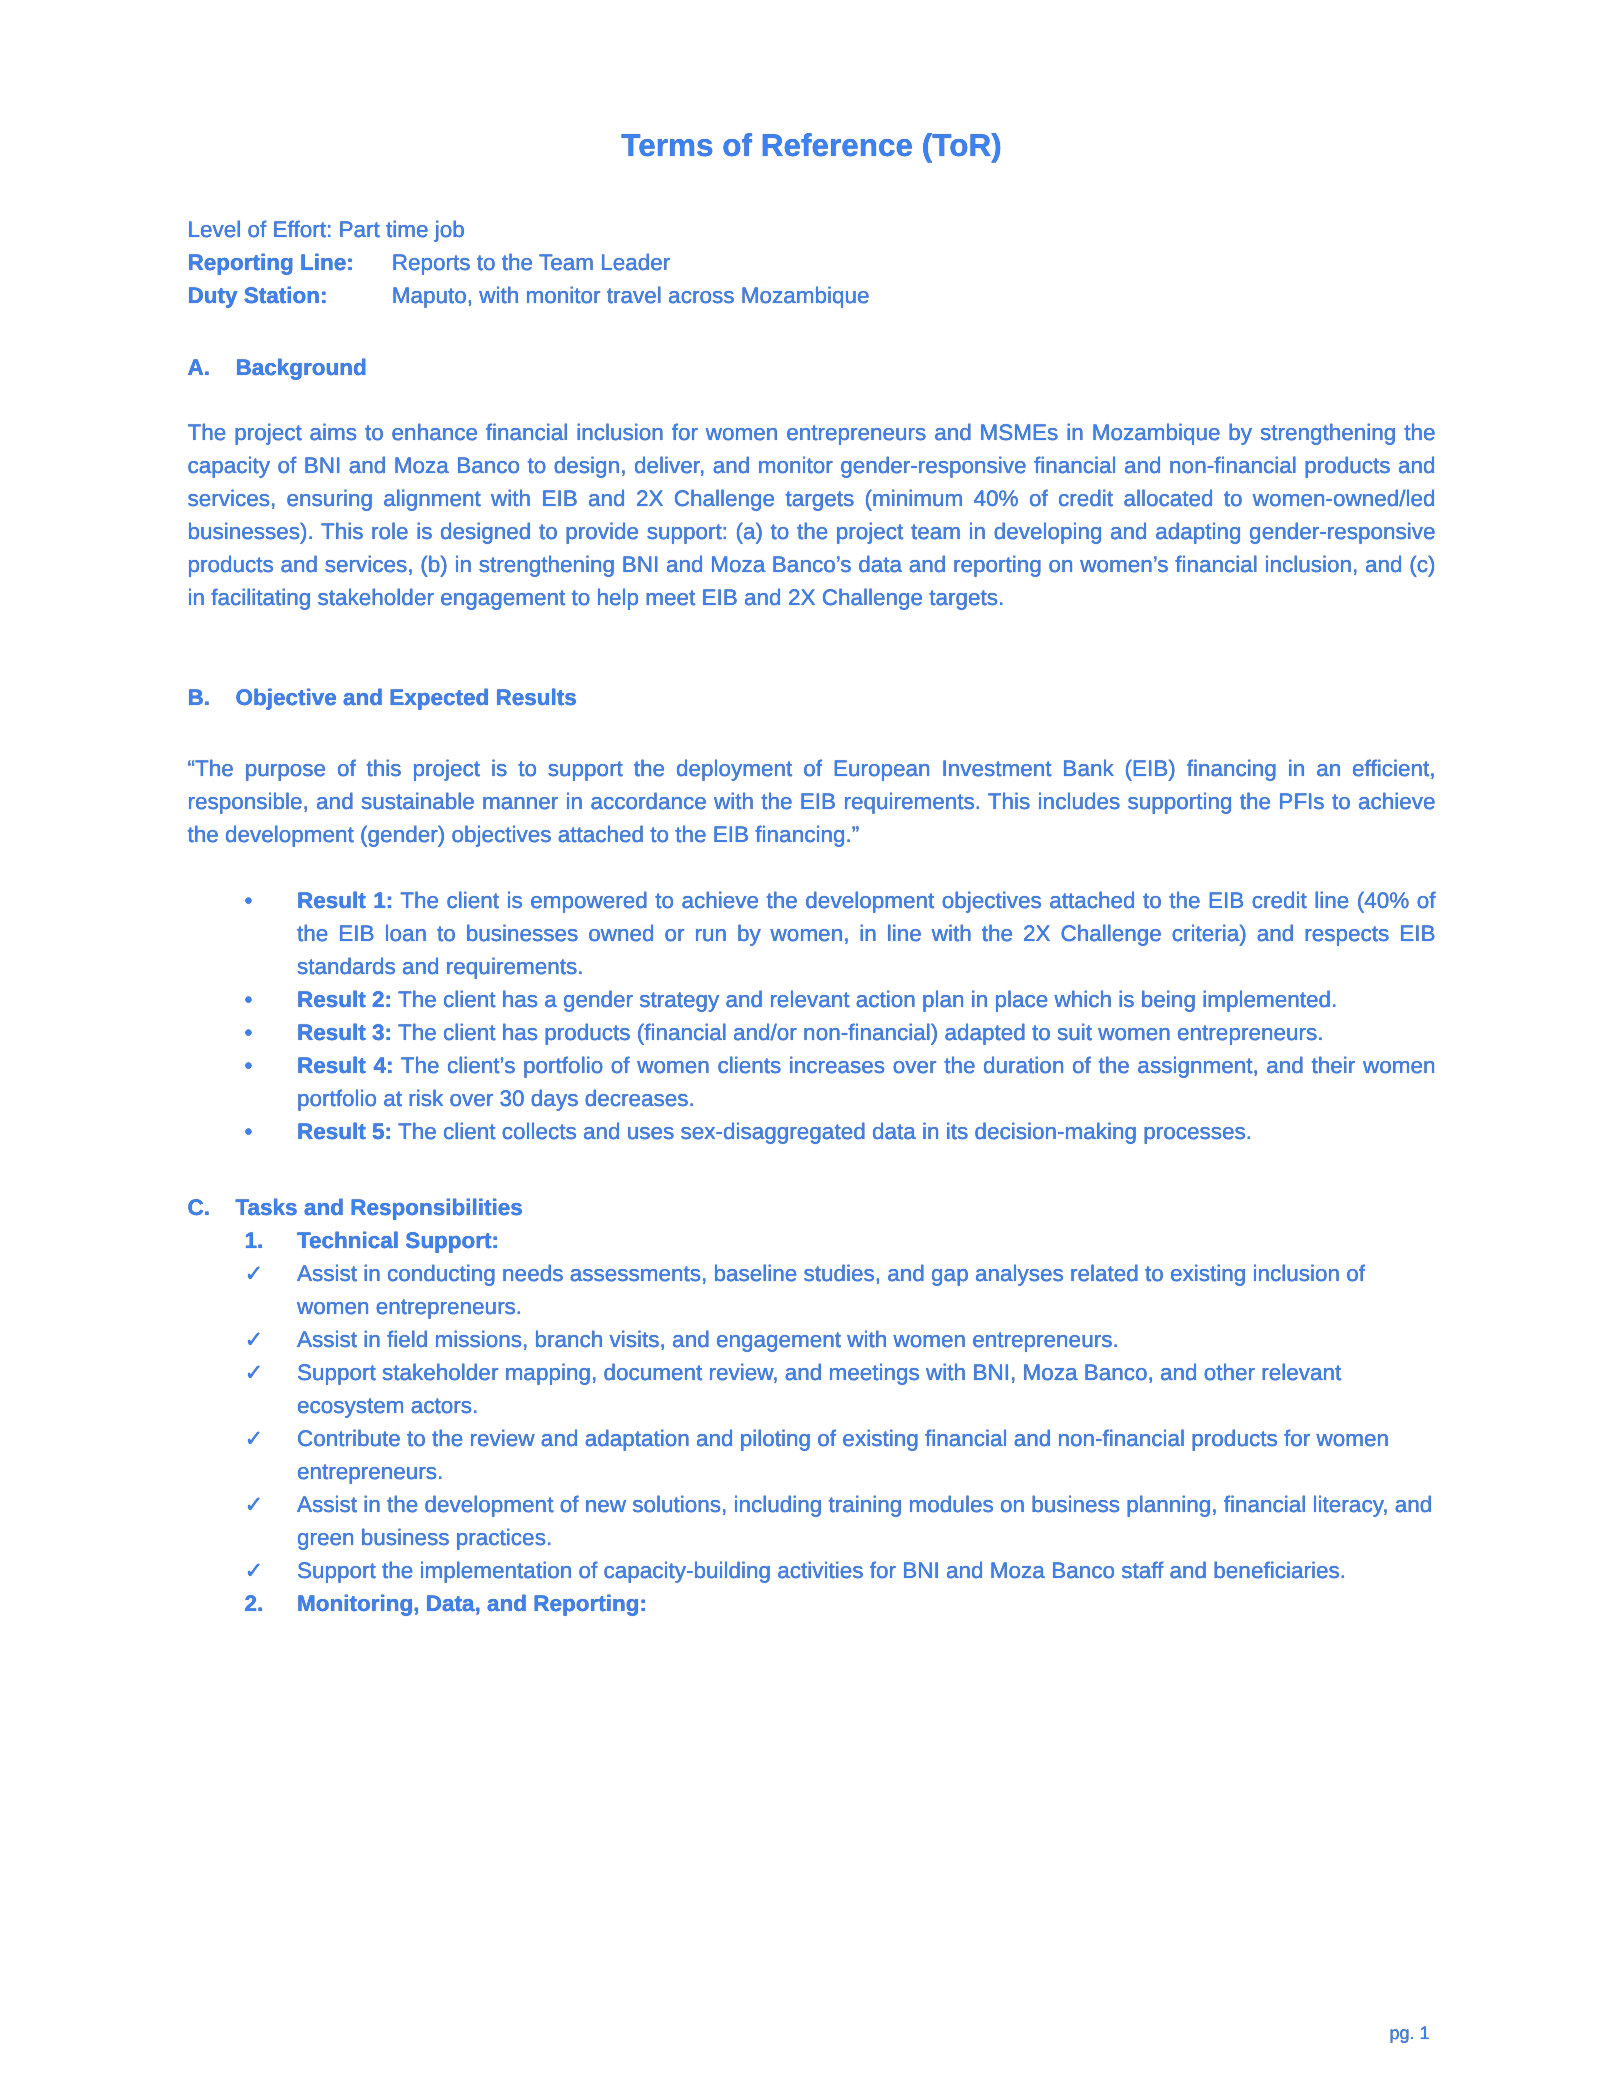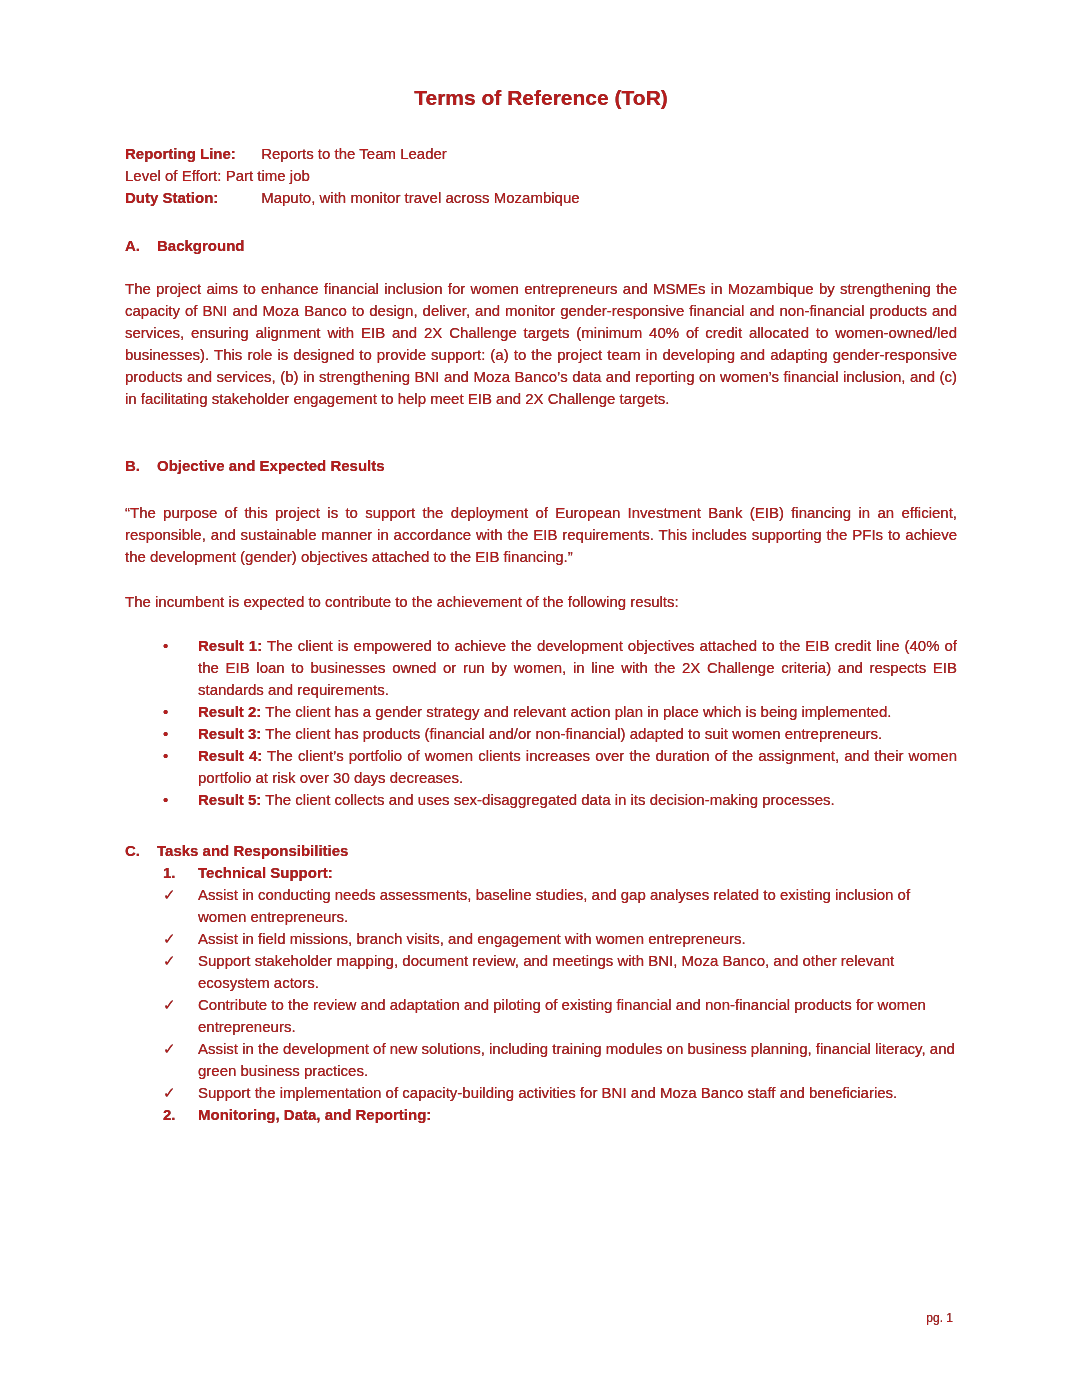--- a/index.html
+++ b/index.html
@@ -1,18 +1,18 @@
 <!DOCTYPE html>
 <html><head>
 <meta charset="utf-8">
 <style>
   html,body { margin:0; padding:0; background:#ffffff; }
   .page {
     width:1080px; height:1383px; box-sizing:border-box;
-    position:relative; background:#ffffff; color:#b91c1c;
+    position:relative; background:#ffffff; color:#3b82f6;
     font-family:"Liberation Sans", sans-serif;
     font-size:15px; line-height:22px;
     padding:0 123px 0 125px;
     text-shadow:0 0 0.55px rgba(0,0,0,0.8);
     overflow:hidden;
   }
   .doc-title {
     font-size:21px; line-height:24px; font-weight:bold;
     text-align:center; margin:86px 0 0 0;
   }
@@ -34,52 +34,51 @@
   .sub-head { display:flex; font-weight:bold; margin:0; }
   .sub-head .num { width:35px; margin-left:38px; flex:none; }
 
   .li { display:flex; margin:0; }
   .li .marker { width:35px; margin-left:38px; flex:none; }
   .li .txt { flex:1; margin:0; }
   .res .txt { text-align:justify; }
   .b { font-weight:bold; }
 
   .footer {
-    position:absolute; top:1311px; right:127px;
+    position:absolute; top:1348px; right:127px;
     font-size:12px; line-height:14px;
   }
 </style>
 </head>
 <body>
 
 <div class="page">
 
   <h1 class="doc-title">Terms of Reference (ToR)</h1>
 
   <div class="meta">
+    <p><span class="lbl plain">Level of Effort:</span> <span>Part time job</span></p>
     <p><span class="lbl">Reporting Line:</span> <span>Reports to the Team Leader</span></p>
-    <p><span class="lbl plain">Level of Effort:</span> <span>Part time job</span></p>
     <p><span class="lbl">Duty Station:</span> <span>Maputo, with monitor travel across Mozambique</span></p>
   </div>
 
   <div>
     <p class="sec-head mt26">
         <span class="sec-num">A.</span>
         <span>Background</span>
       </p>
     <p class="para just mt21">The project aims to enhance financial inclusion for women entrepreneurs and MSMEs in Mozambique by strengthening the capacity of BNI and Moza Banco to design, deliver, and monitor gender-responsive financial and non-financial products and services, ensuring alignment with EIB and 2X Challenge targets (minimum 40% of credit allocated to women-owned/led businesses). This role is designed to provide support: (a) to the project team in developing and adapting gender-responsive products and services, (b) in strengthening BNI and Moza Banco’s data and reporting on women’s financial inclusion, and (c) in facilitating stakeholder engagement to help meet EIB and 2X Challenge targets.</p>
   </div>
 
   <div>
     <p class="sec-head mt45">
         <span class="sec-num">B.</span>
         <span>Objective and Expected Results</span>
       </p>
     <p class="para just mt25">“The purpose of this project is to support the deployment of European Investment Bank (EIB) financing in an efficient, responsible, and sustainable manner in accordance with the EIB requirements. This includes supporting the PFIs to achieve the development (gender) objectives attached to the EIB financing.”</p>
-    <p class="para mt23">The incumbent is expected to contribute to the achievement of the following results:</p>
 
     <div class="mt22">
       <div class="li res">
           <span class="marker">•</span>
           <p class="txt"><span class="b">Result 1:</span> <span>The client is empowered to achieve the development objectives attached to the EIB credit line (40% of the EIB loan to businesses owned or run by women, in line with the 2X Challenge criteria) and respects EIB standards and requirements.</span></p>
         </div>
       <div class="li res">
           <span class="marker">•</span>
           <p class="txt"><span class="b">Result 2:</span> <span>The client has a gender strategy and relevant action plan in place which is being implemented.</span></p>
         </div>

